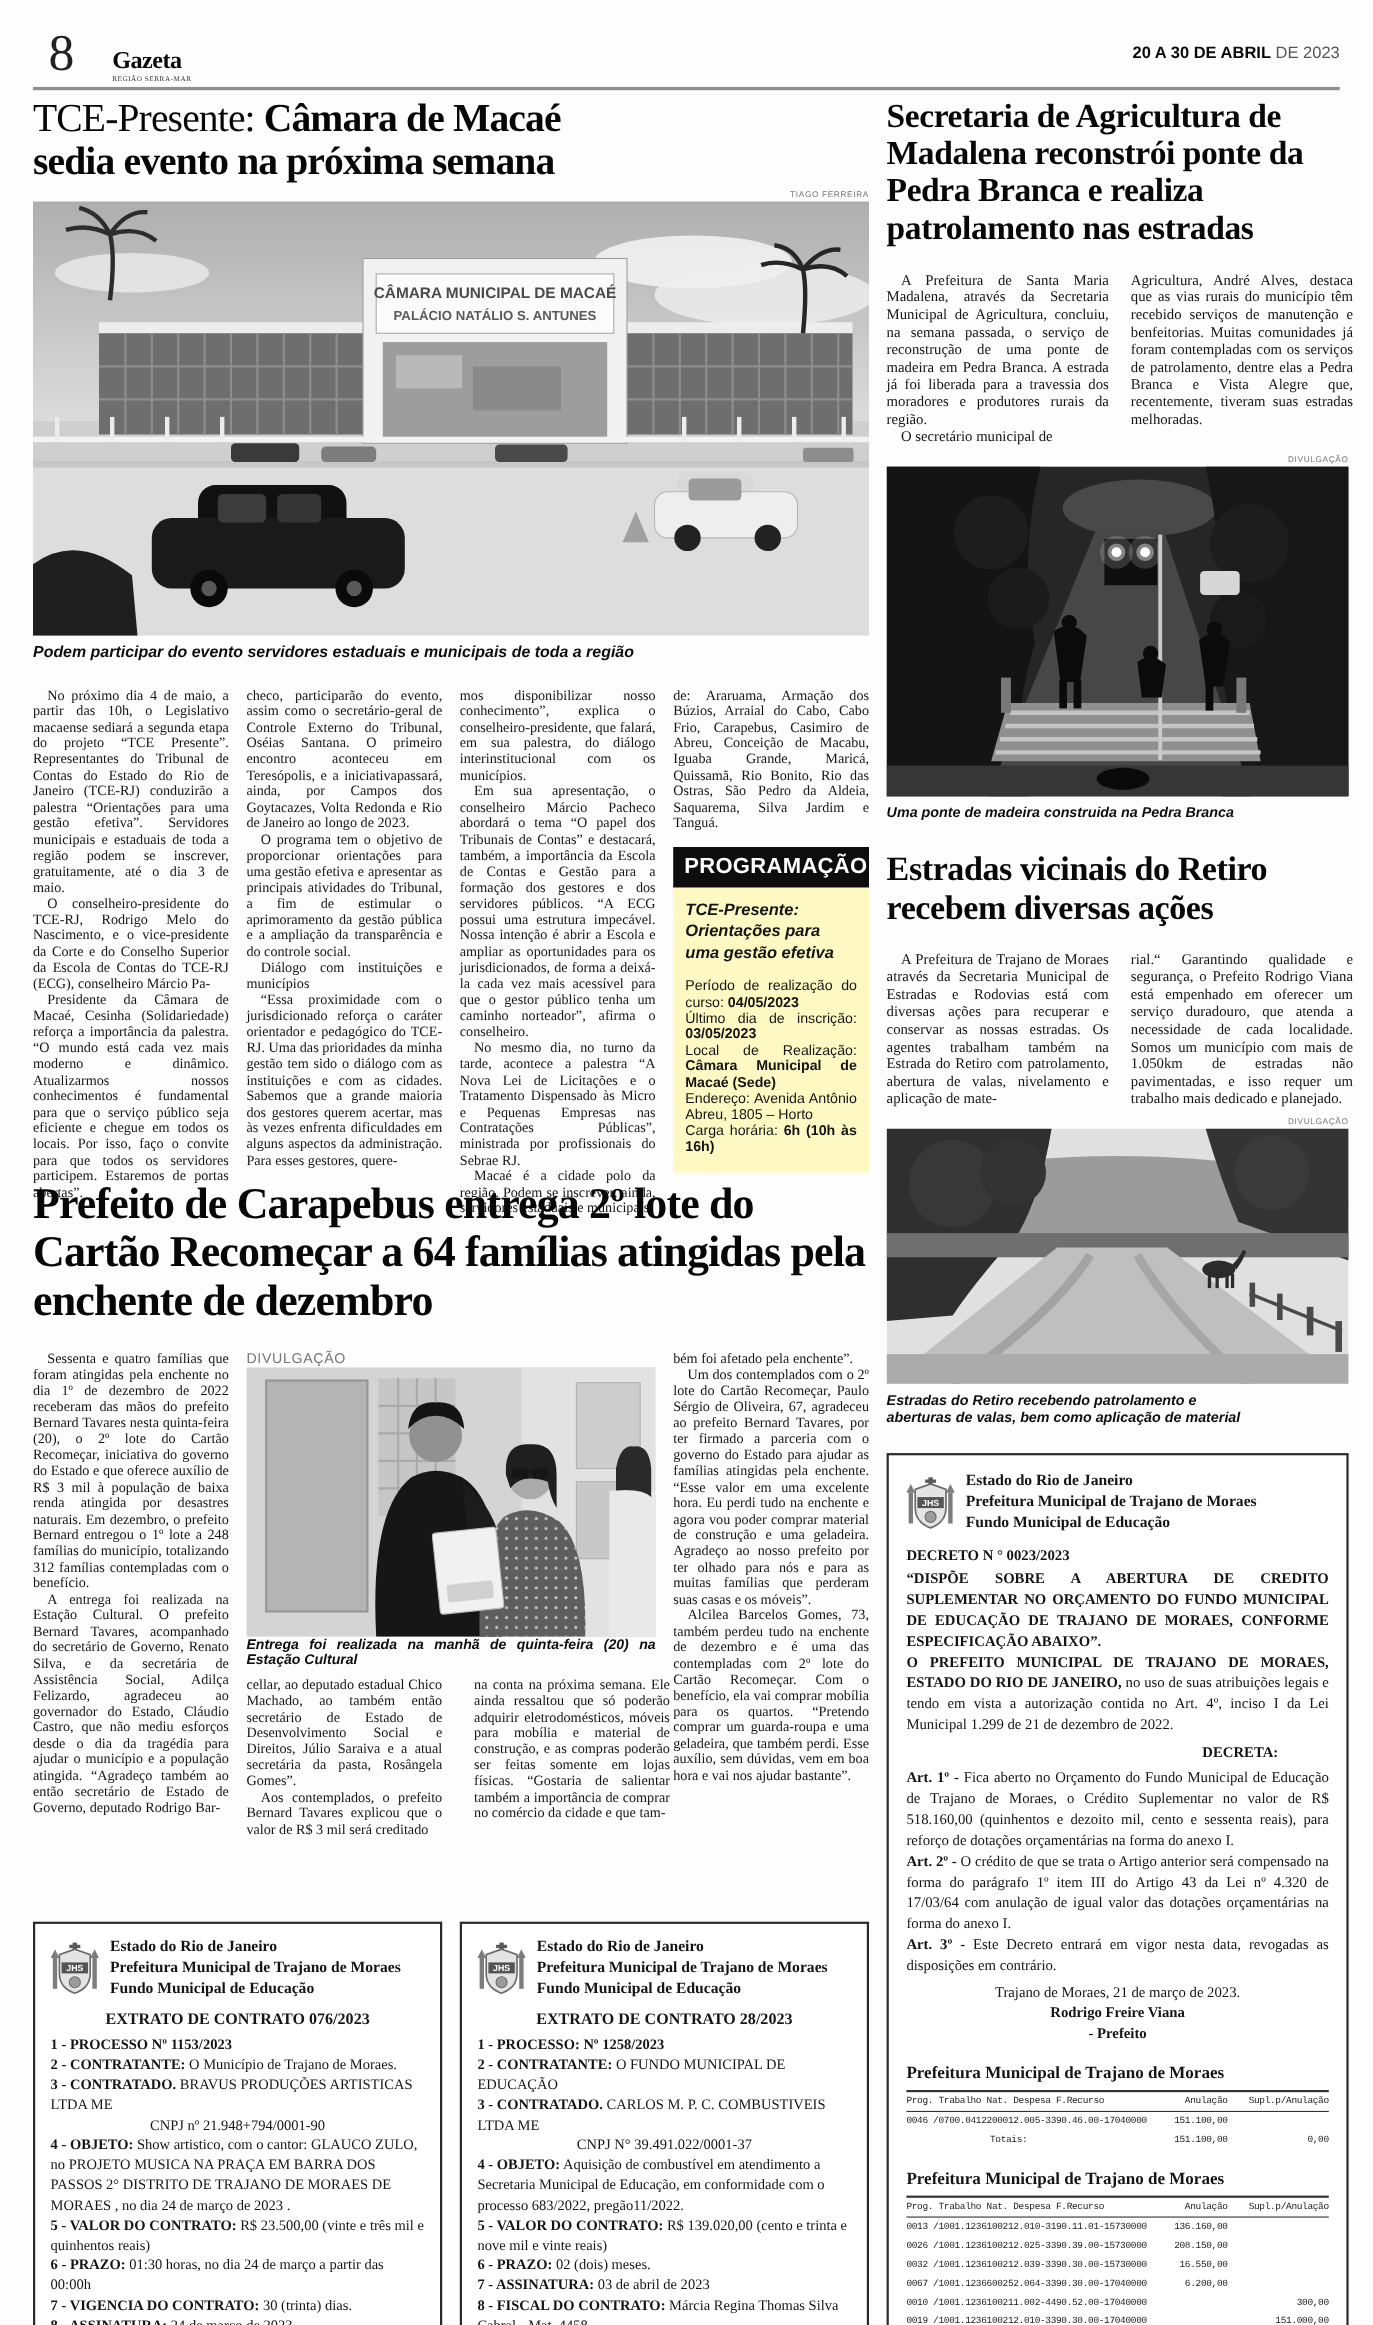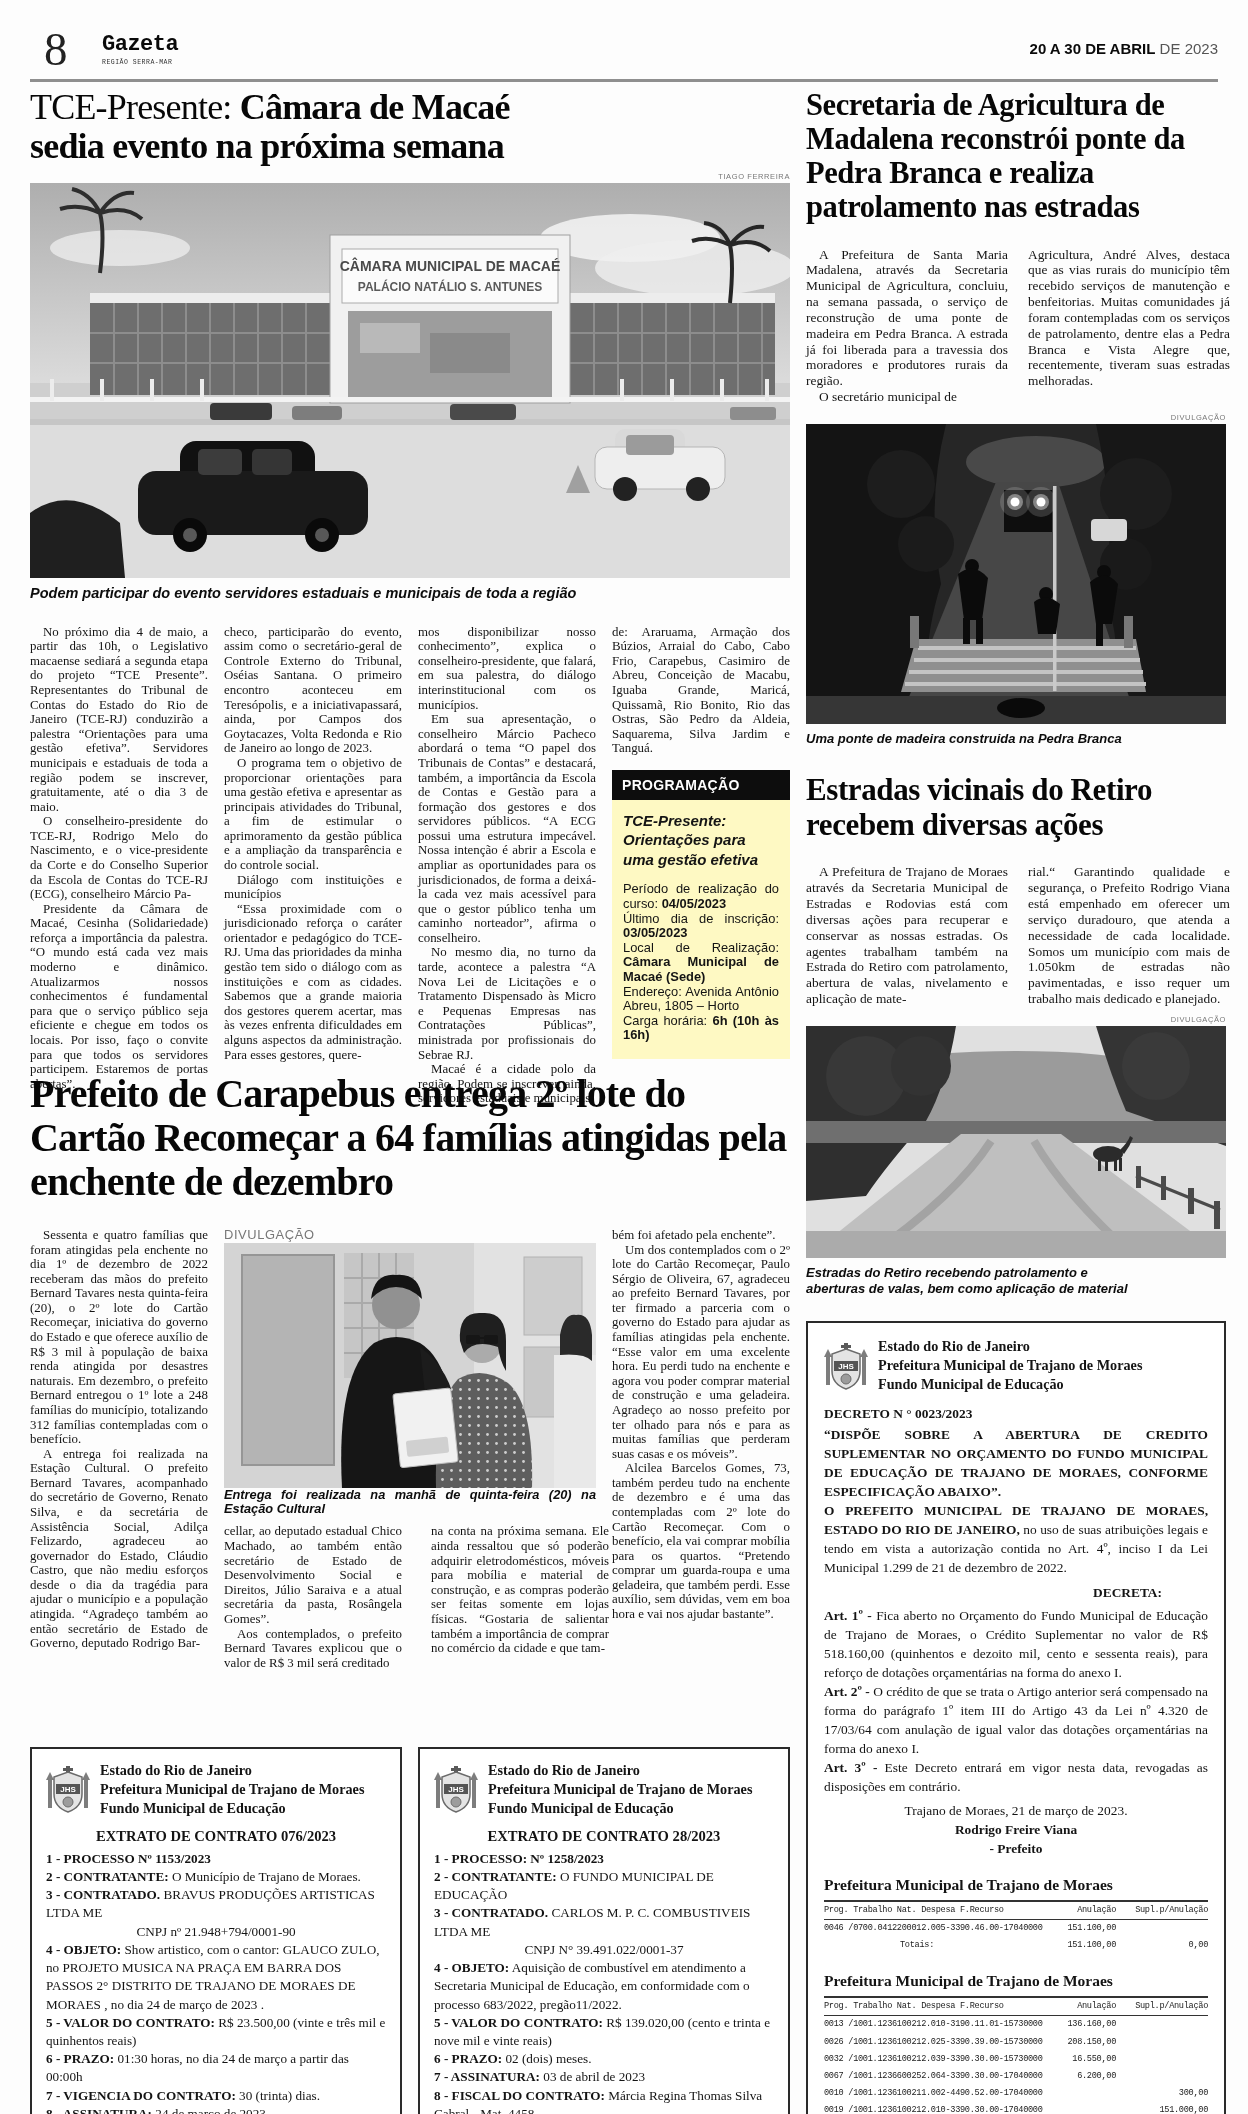--- a/index.html
+++ b/index.html
@@ -1,21 +1,21 @@
 <!DOCTYPE html>
 <html lang="pt-BR"><head>
 <meta charset="utf-8">
 <style>
   html,body{margin:0;padding:0}
   body{width:1248px;height:2114px;background:#fdfdfd;color:#141414;
        font-family:"Liberation Serif",serif;position:relative;overflow:hidden}
   
   .masthead{position:absolute;left:44px;top:24px;right:30px;height:52px}
   .pgnum{position:absolute;left:0;top:2px;font-size:47px;font-weight:400;line-height:1;color:#222}
-  .logoblk{position:absolute;left:58px;top:10px;font-family:Liberation Mono, monospace}
+  .logoblk{position:absolute;left:58px;top:20px;font-family:Liberation Serif, serif}
   .logo{font-weight:700;font-size:22px;letter-spacing:-0.5px;line-height:1;color:#0a0a0a}
   .logo-sub{font-size:6.5px;letter-spacing:.5px;color:#333;margin-top:3px}
   .edition{position:absolute;right:0;top:16px;font-family:"Liberation Sans",sans-serif;font-size:15px;color:#555}
   .edition b{color:#0a0a0a}
   .rule-top{position:absolute;left:30px;right:30px;top:79px;height:3px;background:#8f8f8f}
   
   .headline{font-weight:700;color:#070707;letter-spacing:-0.8px}
   .kicker{font-weight:400}
   .credit{font-family:"Liberation Sans",sans-serif;font-size:7.5px;color:#777;
           letter-spacing:.6px;text-align:right;margin:0 0 2px}
@@ -33,21 +33,21 @@
   
   .tce{position:absolute;left:30px;top:88px;width:760px}
   .tce-headline{font-size:36px;line-height:1.08}
   .carapebus{position:absolute;left:30px;top:1072px;width:760px}
   .cara-headline{font-size:40px;line-height:1.1}
   .midwrap{width:372px;flex:none}
   .subcols{display:flex;gap:29px;margin-top:8px}
   
   .progbox{margin-top:14px}
   .progtitle{background:#0d0d0d;color:#fff;font-family:"Liberation Sans",sans-serif;
-             font-weight:700;font-size:14px;padding:7px 10px;letter-spacing:.3px}
+             font-weight:700;font-size:20px;padding:7px 10px;letter-spacing:.3px}
   .progbody{background:#fef9c3;padding:11px 11px 16px;font-family:"Liberation Sans",sans-serif}
   .progcourse{font-weight:700;font-style:italic;font-size:15px;line-height:1.3;margin-bottom:13px}
   .progline{font-size:12.8px;line-height:1.34;margin:0}
   
   .rightcol{position:absolute;left:806px;top:88px;width:420px}
   .sec-headline{font-size:30.5px;line-height:1.12;letter-spacing:-0.4px}
   .ret-headline{font-size:31px;line-height:1.12;letter-spacing:-0.4px;margin-top:26px}
   .body2{display:flex;gap:20px;margin-top:22px;margin-bottom:8px}
   
   .legalrow{position:absolute;left:30px;top:1747px;width:760px;display:flex;gap:16px;align-items:stretch}

